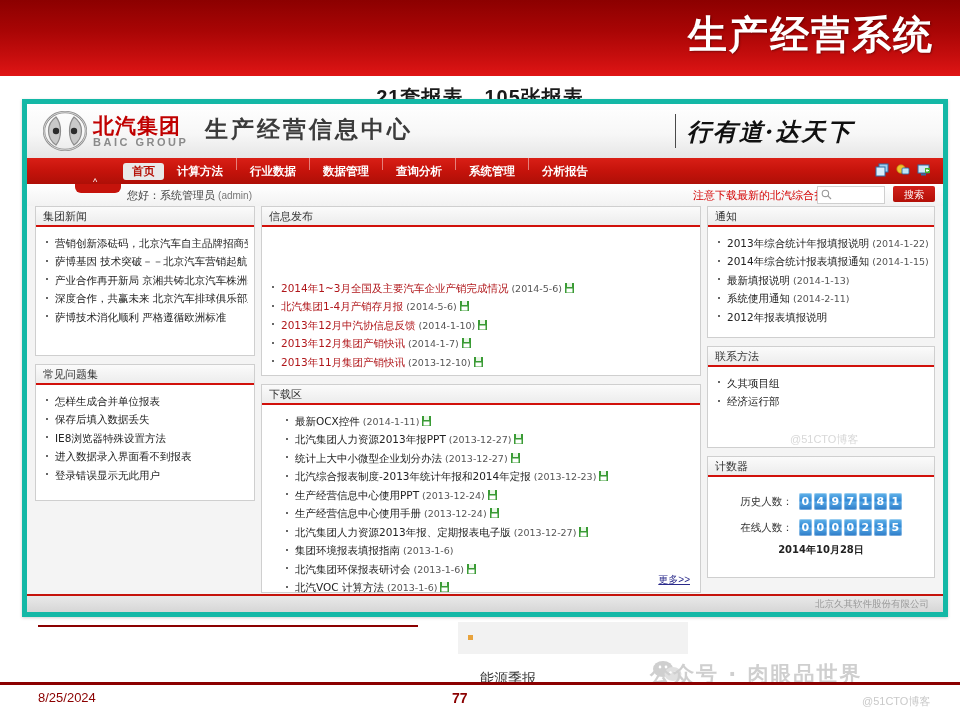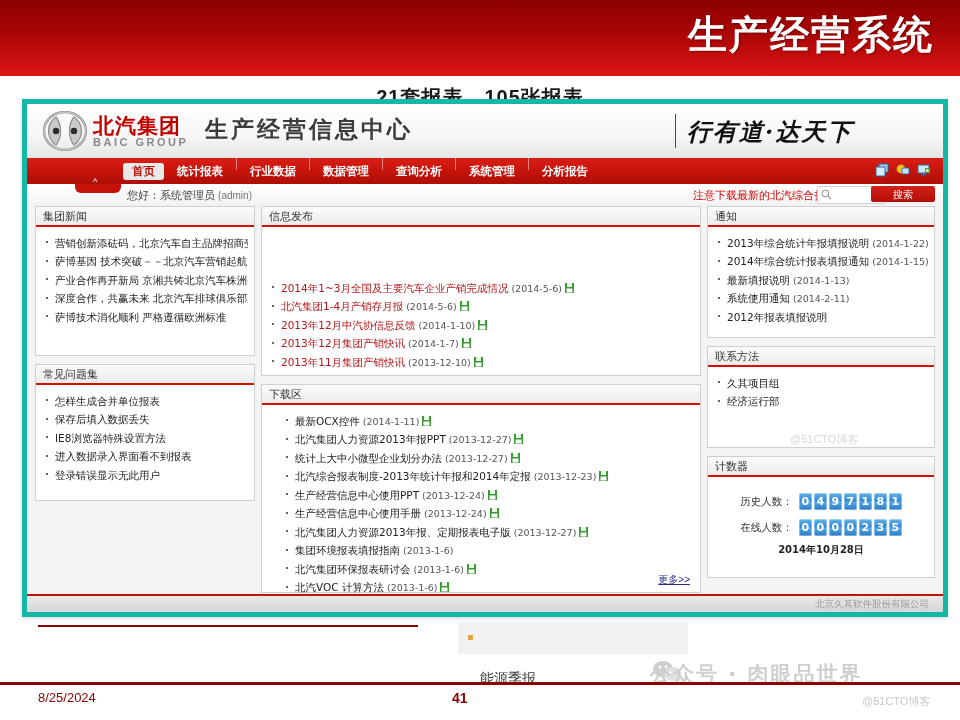--- a/index.html
+++ b/index.html
@@ -94,21 +94,21 @@
   .searchbox{
     position:absolute;right:58px;top:2px;width:66px;height:16px;background:#fff;
     border:1px solid #cfcfcf;
   }
   .searchbox .mag{position:absolute;left:3px;top:2px;width:11px;height:11px;}
   .search-input{
     position:absolute;left:16px;top:1px;width:46px;height:13px;border:0;outline:0;
     font-size:10px;font-family:"Liberation Sans",sans-serif;background:transparent;color:#333;
   }
   .search-btn{
-    position:absolute;right:8px;top:2px;width:64px;height:16px;
+    position:absolute;right:8px;top:2px;width:42px;height:16px;
     background:linear-gradient(to bottom,#d2201a,#b30f07);color:#fff;font-size:10px;
     text-align:center;line-height:16px;border:0;border-radius:2px;cursor:pointer;
     font-family:"DejaVu Sans","Liberation Sans",sans-serif;
   }
 
   
   .content{position:absolute;left:0;top:102px;width:916px;height:390px;background:#f4f4f4;}
   .col{position:absolute;top:0;}
   .col-left{left:8px;width:220px;}
   .col-mid{left:234px;width:440px;}
@@ -212,21 +212,21 @@
     </div>
     <div class="baic-en">BAIC GROUP</div>
     <div class="center-name">生产经营信息中心</div>
     <div class="slogan-sep"></div>
     <div class="slogan">行有道·达天下</div>
   </div>
 
   <div class="navbar">
     <div class="nav-items">
       <div class="nav-item active">首页</div>
-      <div class="nav-item">统计报表</div>
+      <div class="nav-item">计算方法</div>
       <div class="nav-sep"></div>
       <div class="nav-item">行业数据</div>
       <div class="nav-sep"></div>
       <div class="nav-item">数据管理</div>
       <div class="nav-sep"></div>
       <div class="nav-item">查询分析</div>
       <div class="nav-sep"></div>
       <div class="nav-item">系统管理</div>
       <div class="nav-sep"></div>
       <div class="nav-item">分析报告</div>
@@ -480,13 +480,13 @@
     <circle cx="14" cy="7" r="1.4" fill="#fff"></circle>
   <circle cx="18.5" cy="12.5" r="1.2" fill="#fff"></circle>
     <circle cx="23.5" cy="12.5" r="1.2" fill="#fff"></circle>
 </svg>
 <div class="wm-main">公众号 · 肉眼品世界</div>
 <div class="wm-sub">@51CTO博客</div>
 <div class="wm-mid">@51CTO博客</div>
 
 <div class="bottom-rule"></div>
 <div class="slide-date">8/25/2024</div>
-<div class="slide-page">41</div>
+<div class="slide-page">77</div>
 
 </body></html>

